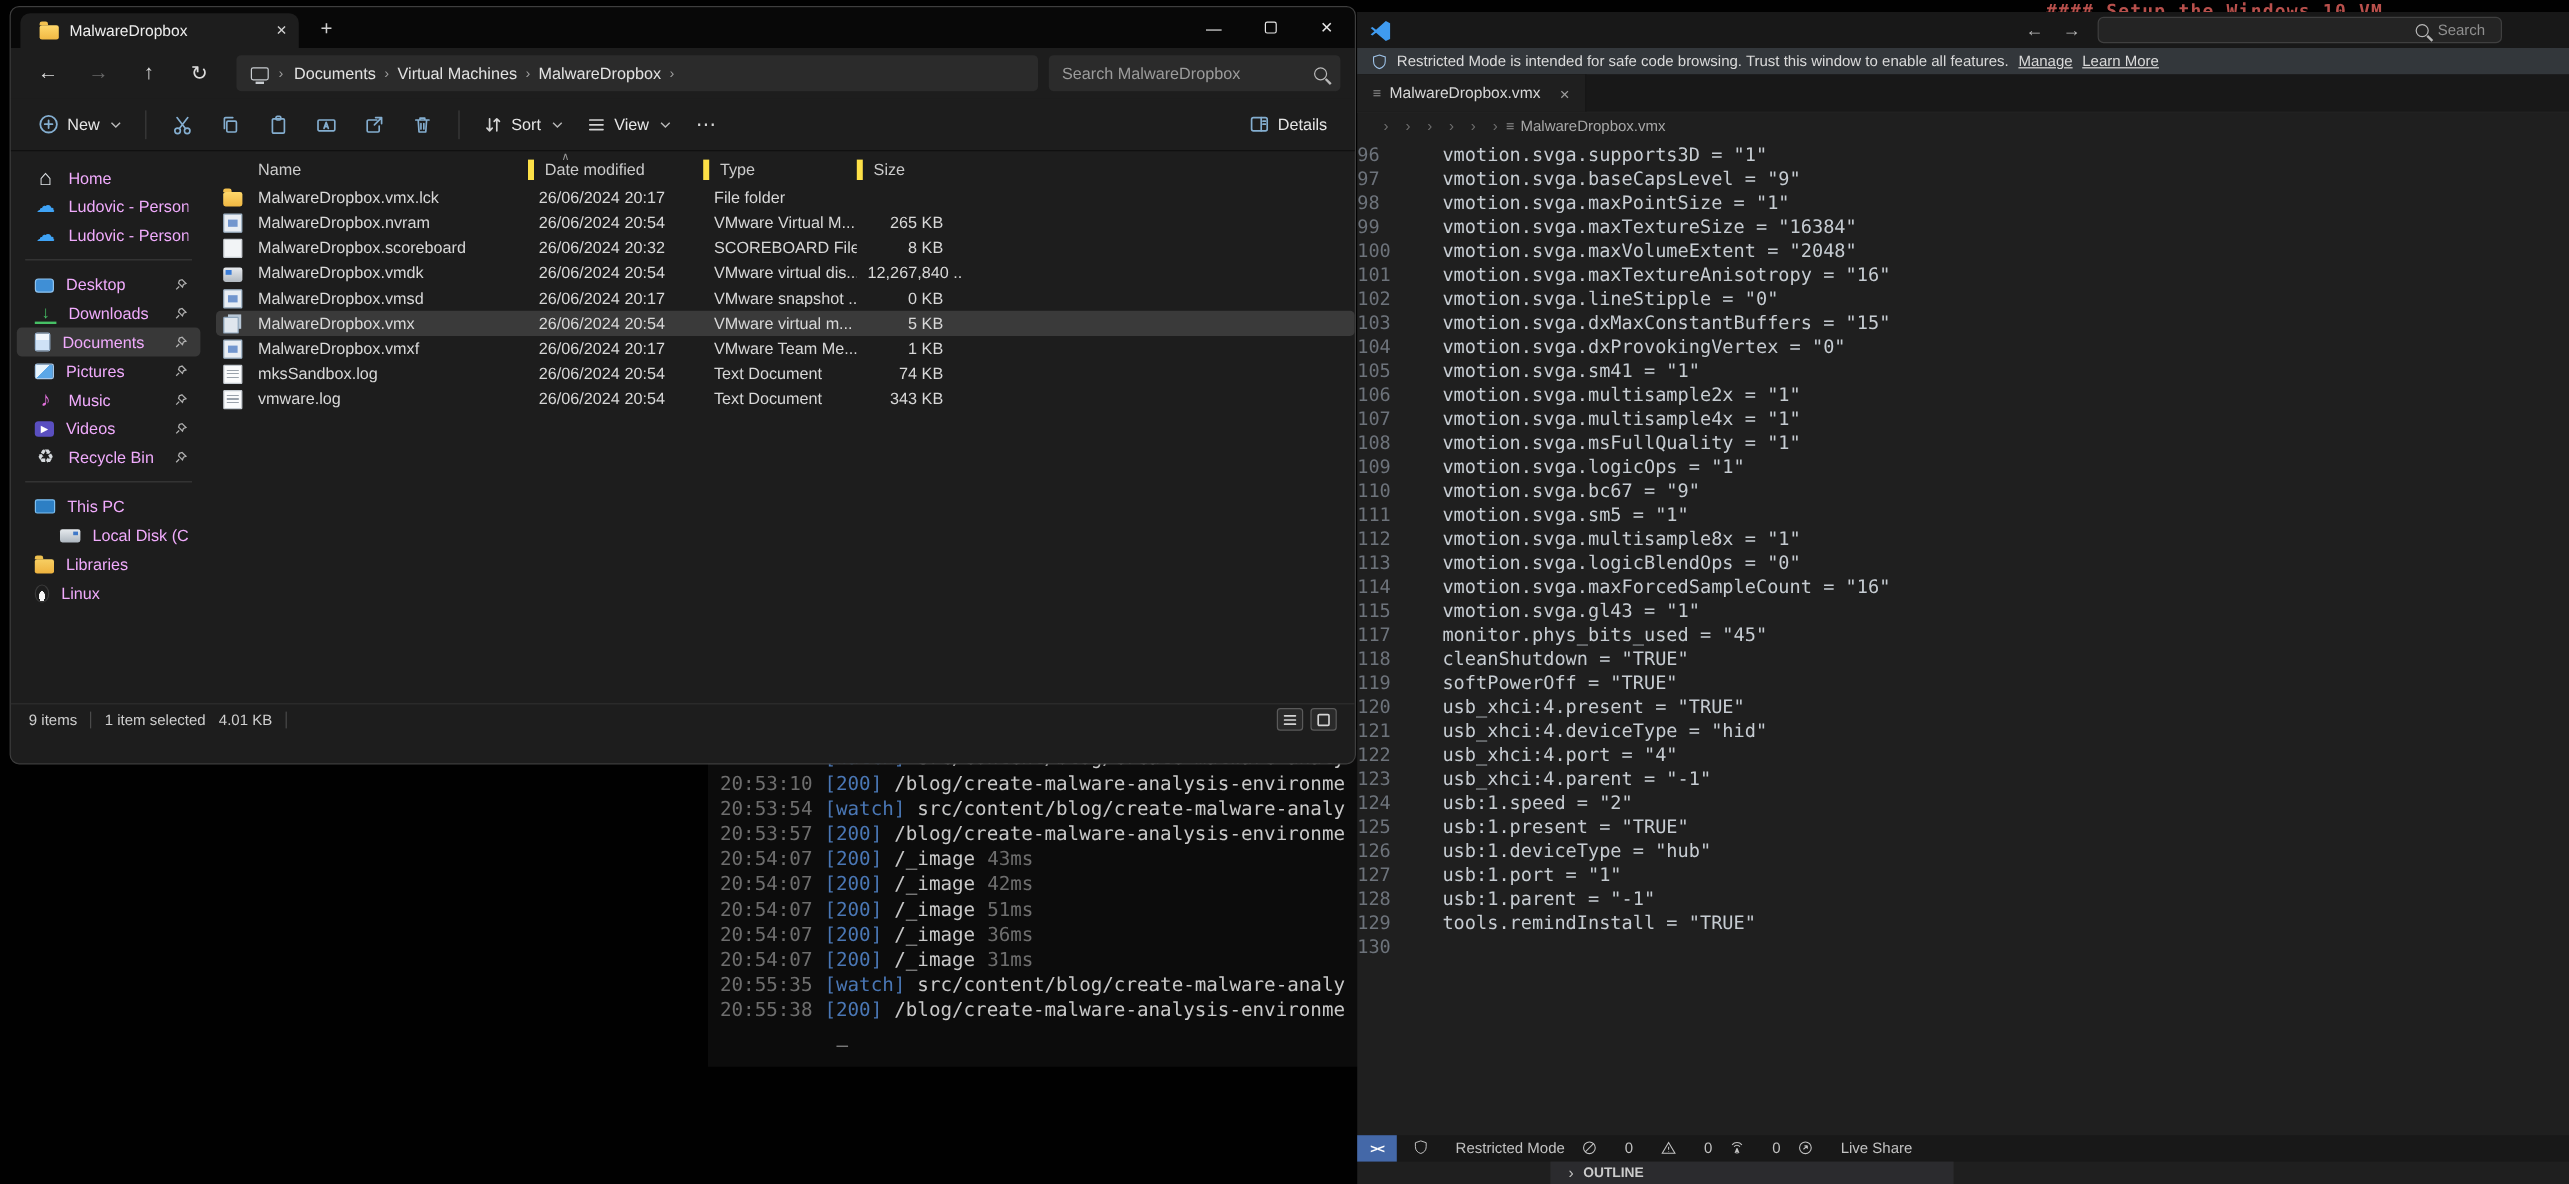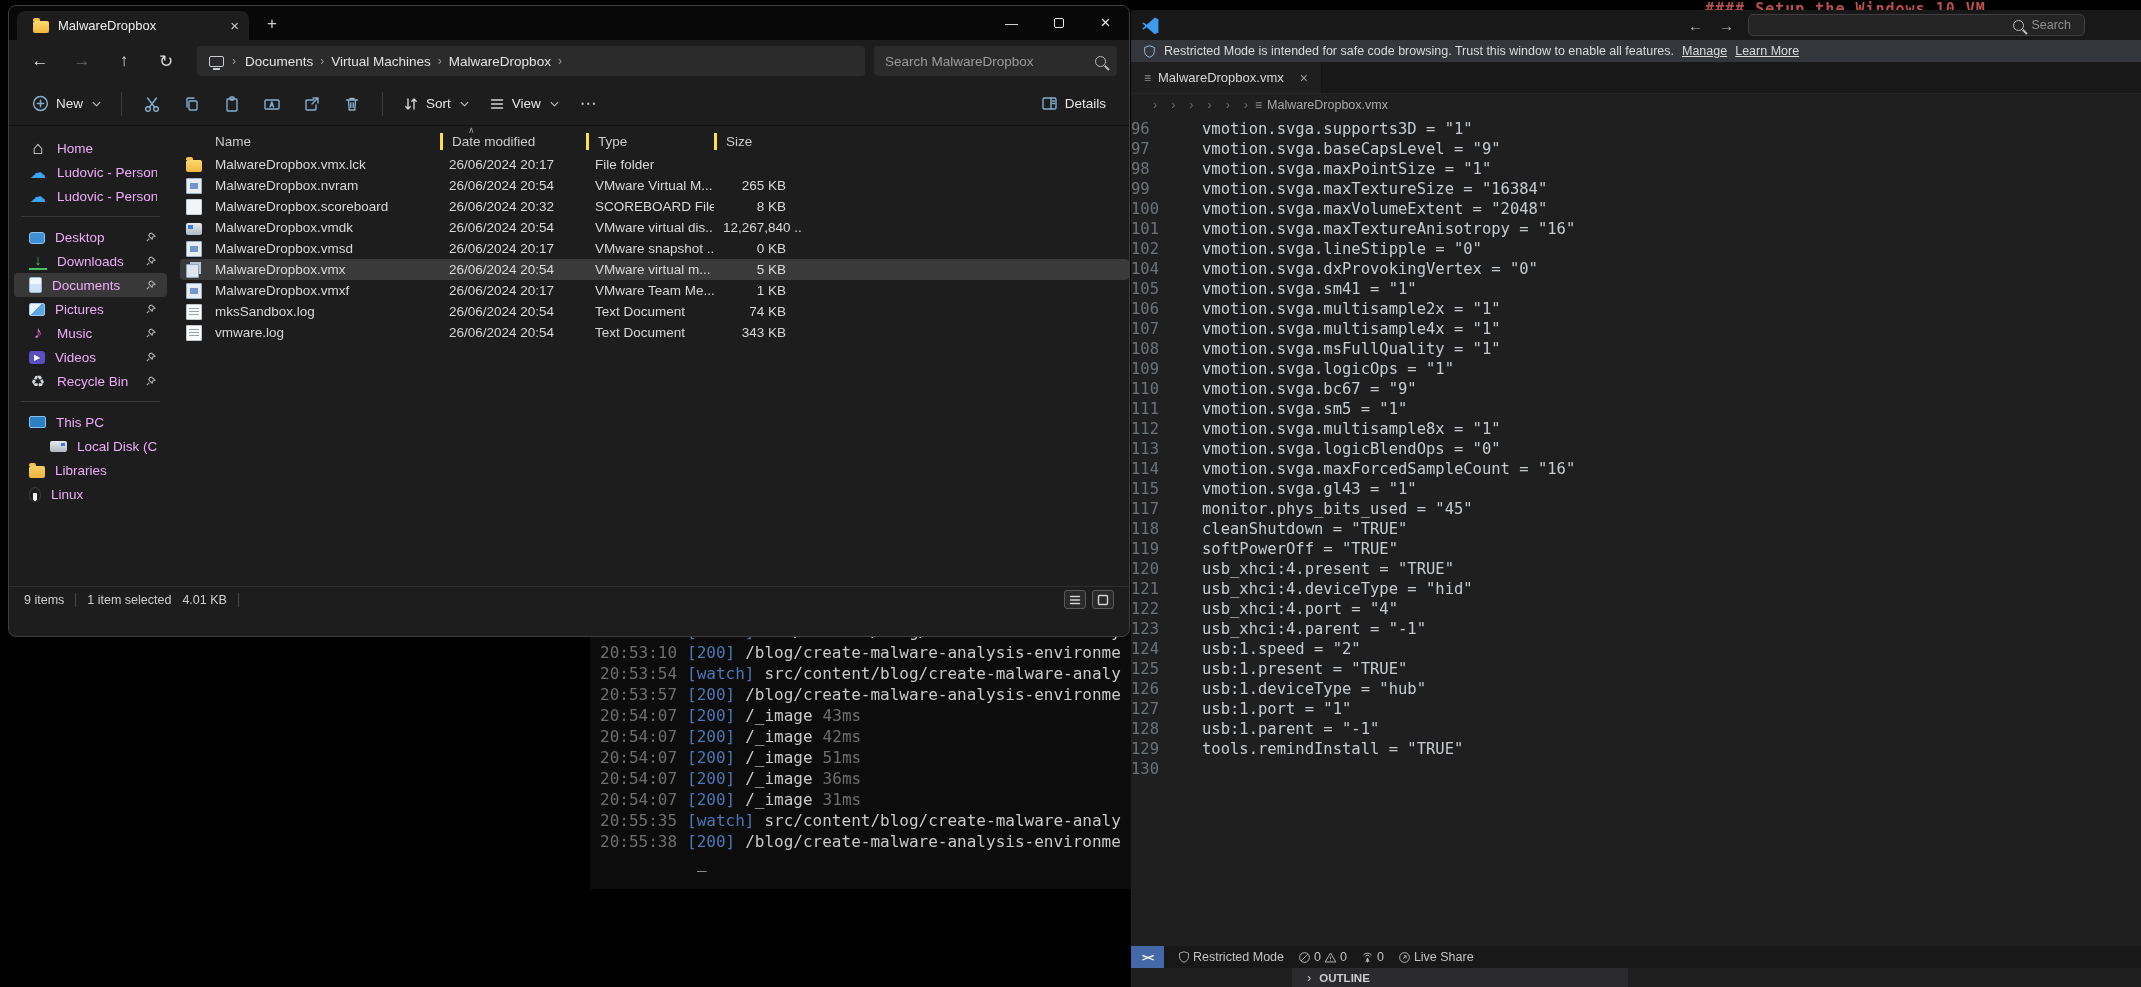--- a/index.html
+++ b/index.html
@@ -87,21 +87,21 @@
   .sic.ic-disk { background:linear-gradient(#e6eaee,#aeb7c0); width:17px; height:11px; border-radius:2px; position:relative; }
   .sic.ic-disk::after { content:''; position:absolute; right:2px; top:2px; width:4px; height:3px; background:#3f78c8; }
   .sic.ic-libraries { background:linear-gradient(#f7cf63,#eeb23e); width:16px; height:12px; border-radius:2px; position:relative; margin-top:3px; }
   .sic.ic-libraries::before { content:''; position:absolute; top:-3px; left:0; width:7px; height:3px; background:#eec04e; border-radius:2px 2px 0 0; }
   .sic.ic-linux { width:12px; height:15px; background:radial-gradient(ellipse at 50% 68%, #f5f5f5 0 34%, #1d1d1d 35%); border:1px solid #3a3a3a; border-radius:50% 50% 45% 45%; }
   svg.pin { stroke:#b0b0b0; fill:none; stroke-width:1.3; }
 
   .x-files { flex:1; padding:2px 0 0 8px; position:relative; }
   .f-head { display:grid; grid-template-columns:26px 234px 146px 128px 88px; height:26px; align-items:center; color:#cbcbcb; position:relative; }
   .f-head .c { padding-left:9px; }
-  .f-head .c.bl { border-left:3px solid #fde047; height:17px; line-height:17px; }
+  .f-head .c.bl { border-left:5px solid #fde047; height:17px; line-height:17px; }
   .f-head .c.size-h { text-align:left; }
   .sort-caret { position:absolute; left:288px; top:-3px; font-size:9px; color:#9a9a9a; }
   .f-row { display:grid; grid-template-columns:26px 234px 146px 128px 88px; height:21px; align-items:center; color:#d8d8d8; border-radius:4px; }
   .f-row.selected { background:#3a3a3a; }
   .f-row .cell { white-space:nowrap; overflow:hidden; padding-left:9px; }
   .f-row .size { text-align:right; padding-right:16px; }
   .fi { width:16px; height:16px; margin-left:6px; position:relative; }
   .fi.ic-ffolder { background:linear-gradient(180deg,#ffd86b,#f0b843); border-radius:2px; height:12px; margin-top:3px; }
   .fi.ic-ffolder::before { content:''; position:absolute; top:-3px; left:0; width:7px; height:3px; background:#f3c14f; border-radius:2px 2px 0 0; }
   .fi.ic-fvm { background:#e9eef4; border:1px solid #9fb4c8; border-radius:1px; }
@@ -135,21 +135,21 @@
   .v-crumbs .item { white-space:nowrap; }
   .v-crumbs .item::after { content:"›"; color:#6d6d6d; padding:0 7px; }
   .v-crumbs .file { display:flex; align-items:center; gap:6px; color:#a8a8a8; }
   .v-editor { padding-top:3px; font:15.5px "DejaVu Sans Mono", monospace; }
   .cl { display:flex; height:20px; line-height:20px; }
   .cl .n { width:46px; text-align:left; color:#6d737b; flex:none; }
   .cl .t { padding-left:25px; color:#c6ccd2; white-space:pre; }
   .v-status { position:absolute; left:0; right:0; top:936px; height:22px; background:#181818; display:flex; align-items:center; font-size:12.5px; color:#c2c2c2; }
   .remote { width:33px; height:100%; background:#4468a8; color:#fff; display:flex; align-items:center; justify-content:center;
     font:bold 11px "DejaVu Sans Mono", monospace; letter-spacing:-1px; }
-  .vs-item { display:flex; align-items:center; gap:3px; margin-left:14px; white-space:nowrap; }
+  .vs-item { display:flex; gap:23px; margin-left:14px; white-space:nowrap; }
   svg.sbi { stroke:#c2c2c2; fill:none; stroke-width:1.1; }
   .v-outline { position:absolute; left:161px; top:958px; width:336px; height:19px; background:#2b2b2e;
     display:flex; align-items:center; gap:8px; padding-left:15px; font-size:11.5px; font-weight:bold; color:#cccccc; }
   .v-outline .oc { font-weight:normal; color:#c0c0c0; font-size:13px; }
   svg.vslogo { flex:none; margin-right:6px; }
 </style>
 </head>
 <body>
 
 <div id="screen">
@@ -609,20 +609,24 @@
           </div>
           <div class="cl">
             <span class="n">101</span>
             <span class="t">vmotion.svga.maxTextureAnisotropy = "16"</span>
           </div>
           <div class="cl">
             <span class="n">102</span>
             <span class="t">vmotion.svga.lineStipple = "0"</span>
           </div>
           <div class="cl">
+            <span class="n">103</span>
+            <span class="t">vmotion.svga.dxMaxConstantBuffers = "15"</span>
+          </div>
+          <div class="cl">
             <span class="n">104</span>
             <span class="t">vmotion.svga.dxProvokingVertex = "0"</span>
           </div>
           <div class="cl">
             <span class="n">105</span>
             <span class="t">vmotion.svga.sm41 = "1"</span>
           </div>
           <div class="cl">
             <span class="n">106</span>
             <span class="t">vmotion.svga.multisample2x = "1"</span>

